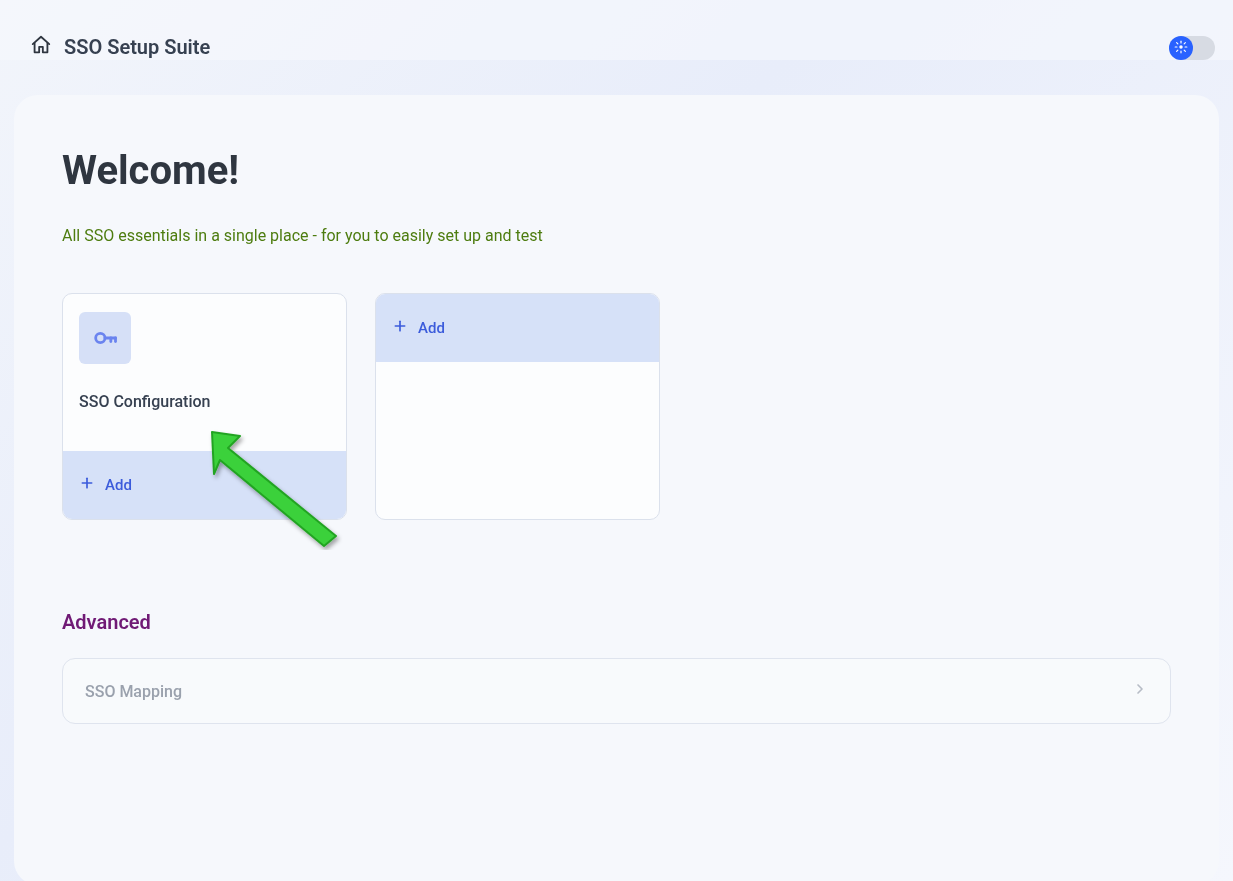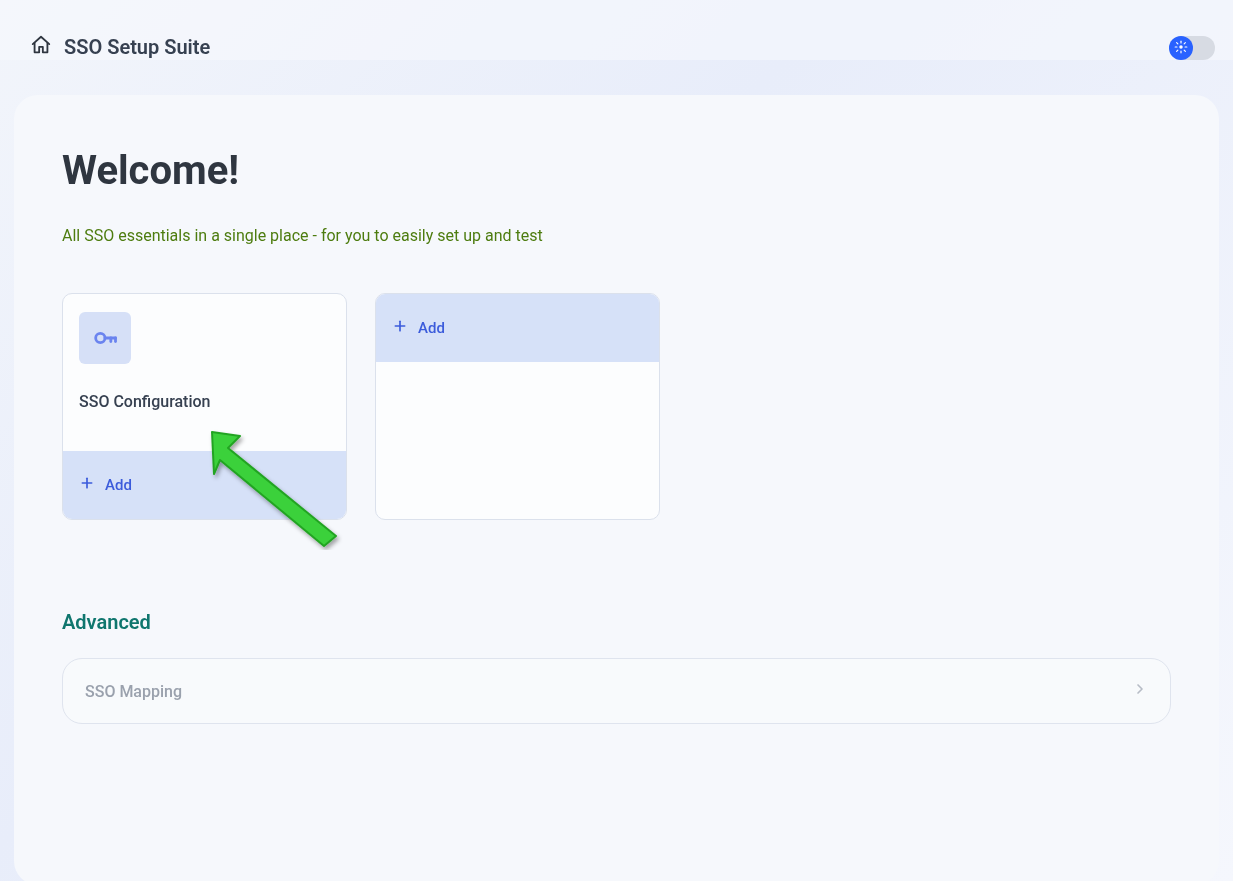--- a/index.html
+++ b/index.html
@@ -116,26 +116,26 @@
   .plus-icon svg { width: 16px; height: 16px; }
   .add-label {
     color: #3b5bdb;
     font-size: 15px;
     font-weight: 500;
   }
 
   .section-title {
     font-size: 20px;
     font-weight: 600;
-    color: #0f766e;
+    color: #701a75;
     margin-bottom: 24px;
   }
   .adv-item {
     border: 1px solid #dfe4ee;
-    border-radius: 20px;
+    border-radius: 13px;
     background: #f8fafc;
     padding: 22px 22px;
     display:flex;
     align-items:center;
     justify-content: space-between;
     margin-bottom: 18px;
     cursor:pointer;
   }
   .adv-label {
     font-size: 16px;

